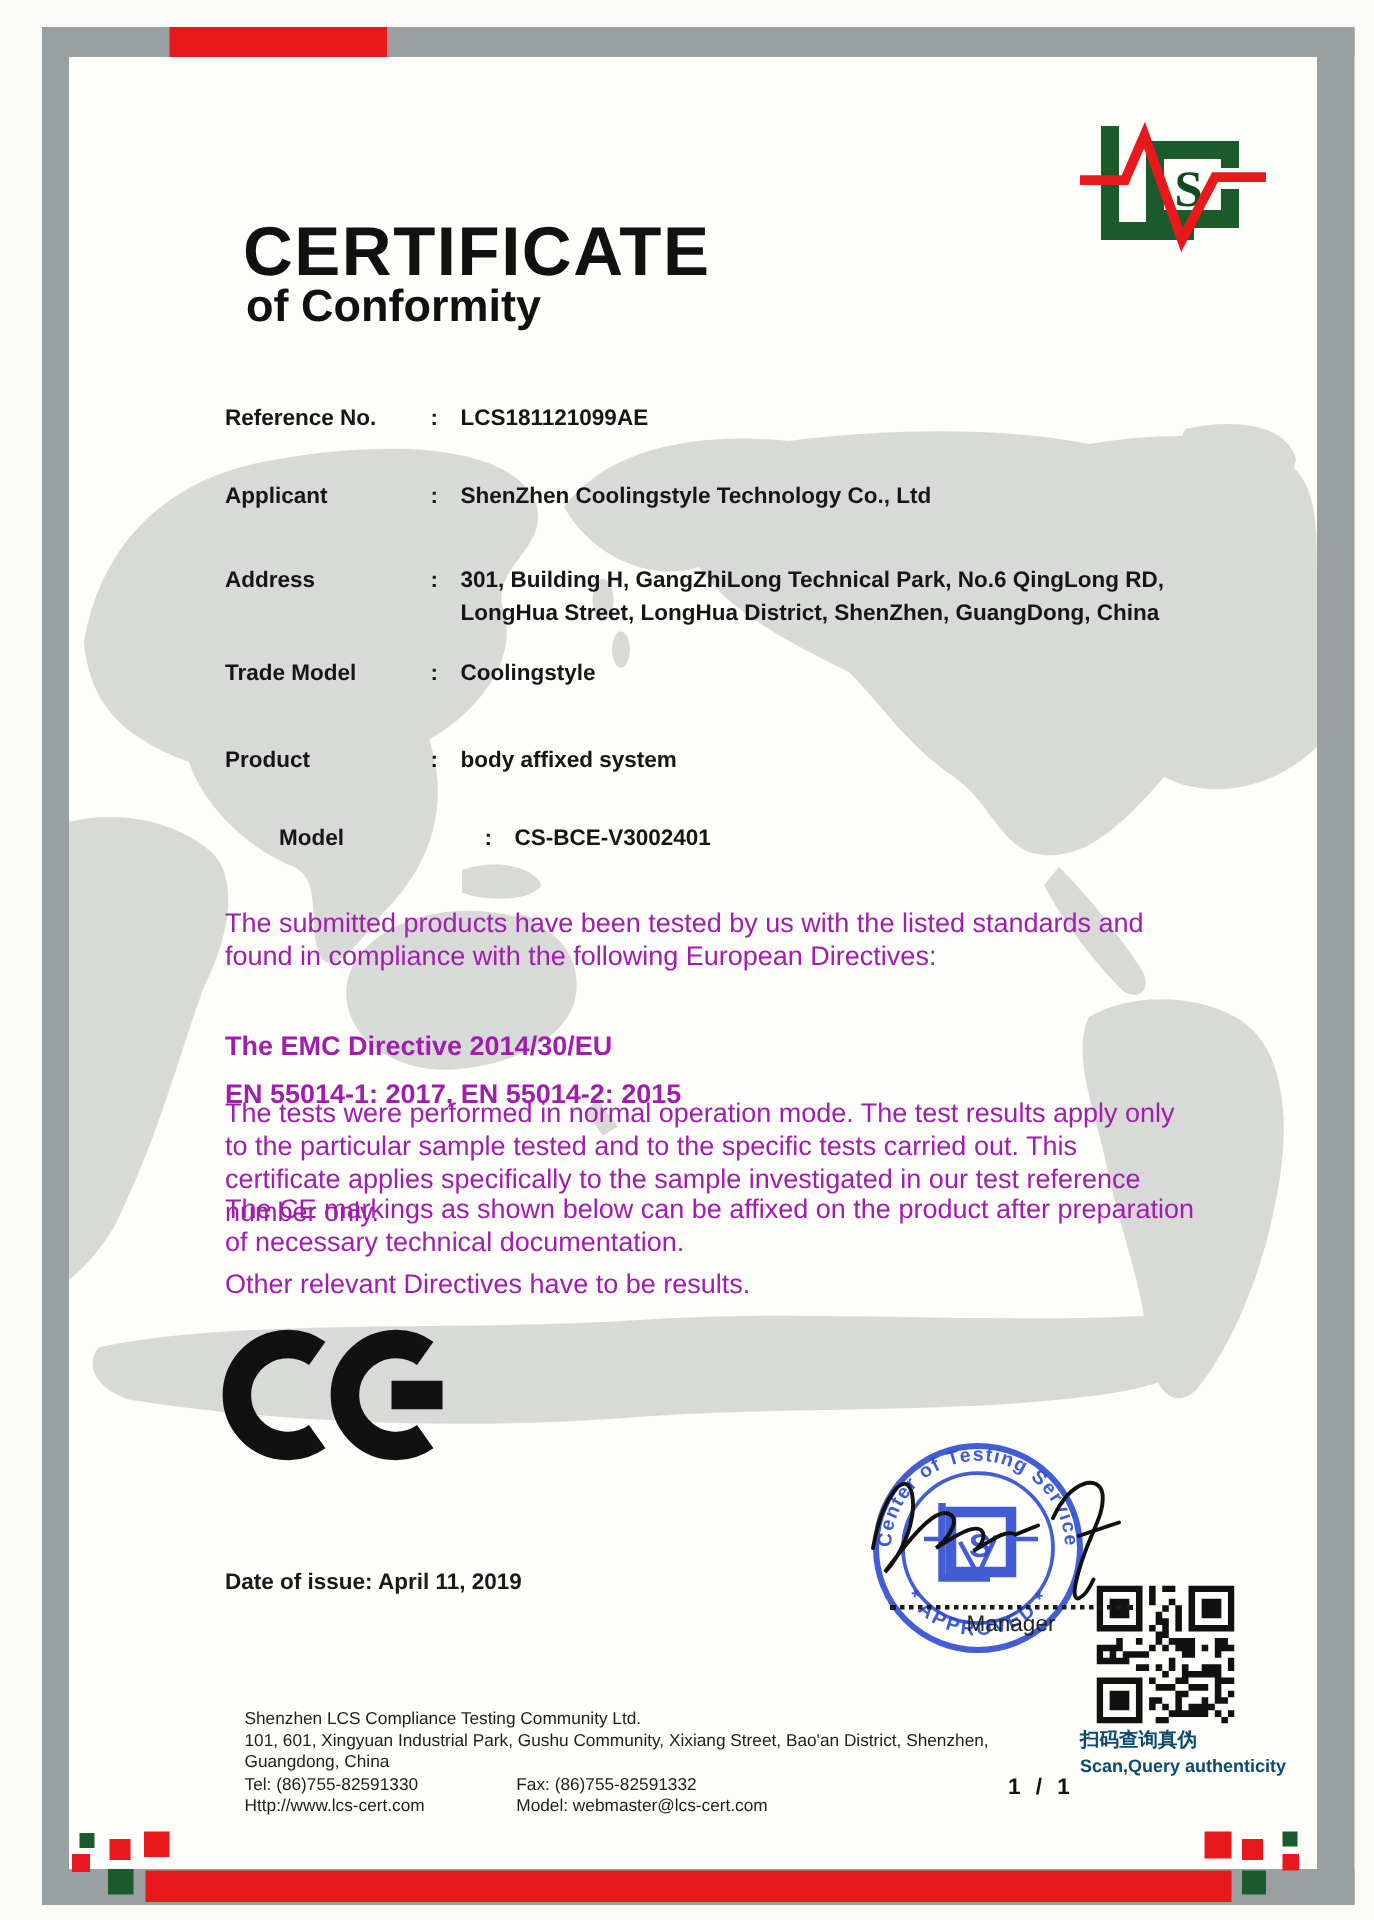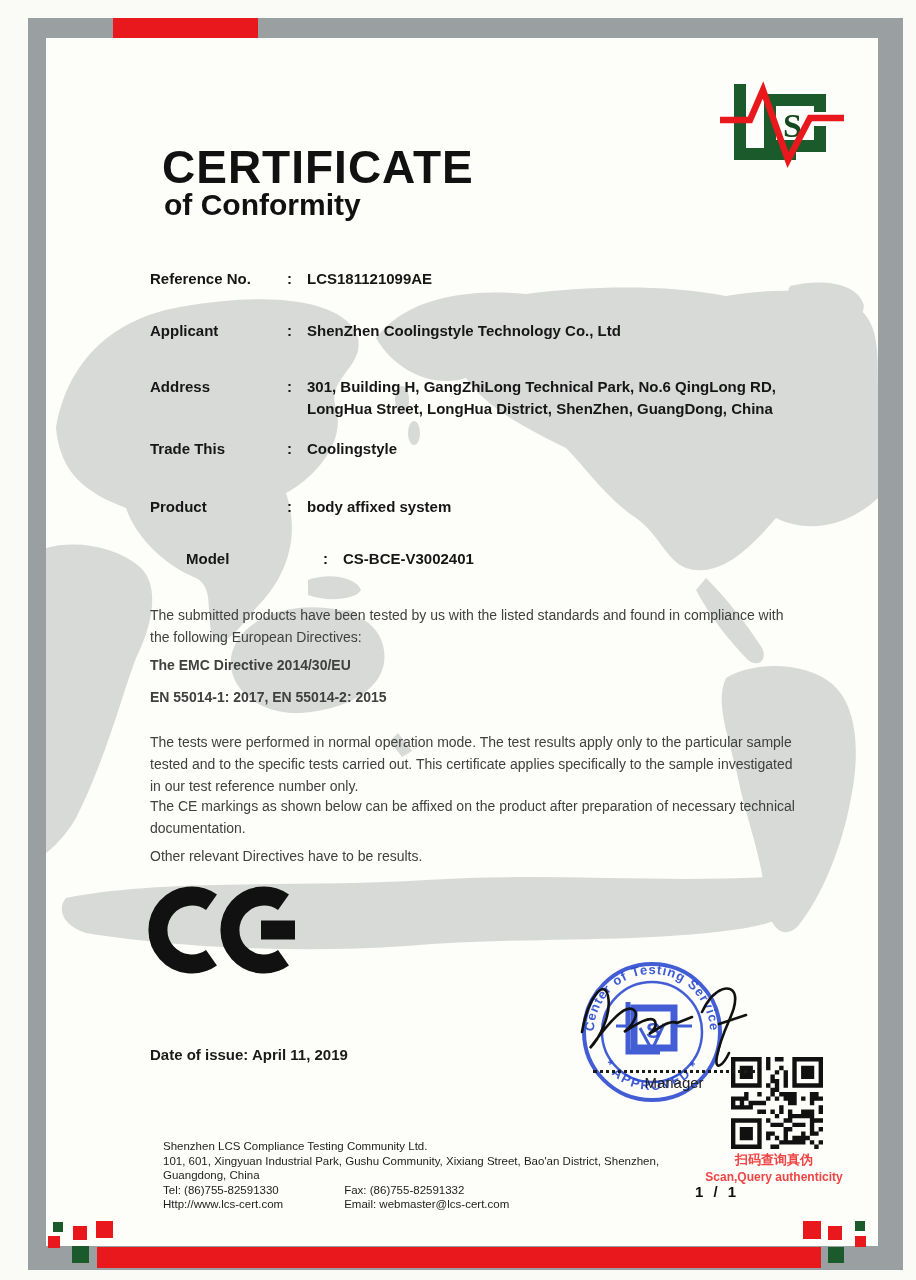--- a/index.html
+++ b/index.html
@@ -15,29 +15,29 @@
   .red{background:#e8181c;}
   .green{background:#1a5a2b;}
   .map{position:absolute;left:46px;top:278px;z-index:3;}
   .content{position:absolute;z-index:4;color:#1a1a1a;}
   .title{left:162px;top:140px;font-size:46px;font-weight:bold;letter-spacing:1px;color:#111;}
   .subtitle{left:164px;top:188px;font-size:30px;font-weight:bold;color:#111;}
   .row{position:absolute;left:150px;z-index:4;font-size:15px;font-weight:bold;line-height:22px;color:#161616;}
   .row .lab{display:inline-block;width:137px;vertical-align:top;}
   .row .col{display:inline-block;width:20px;vertical-align:top;}
   .row .val{display:inline-block;vertical-align:top;max-width:480px;}
-  .para{position:absolute;left:150px;width:648px;font-size:14px;line-height:22px;z-index:4;color:#404040;}
-  .bold{font-weight:bold;}
+  .para{position:absolute;left:150px;width:648px;font-size:18px;line-height:22px;z-index:4;color:#a21caf;}
+  .bold{font-weight:bold;margin-top:32px;}
   .sig-line{position:absolute;left:593px;top:1048px;width:162px;height:22px;border-bottom:3px dotted #1b1b1b;z-index:6;}
   .manager{position:absolute;left:593px;top:1074px;width:162px;text-align:center;font-size:15px;z-index:6;color:#222;}
   .qr-wrap{position:absolute;left:731px;top:1057px;z-index:4;}
-  .qr-cap{position:absolute;left:696px;top:1151px;width:156px;text-align:center;z-index:4;color:#ef4444;}
+  .qr-cap{position:absolute;left:720px;top:1151px;width:156px;text-align:left;z-index:4;color:#0c4a6e;}
   .qr-cap .cn{font-size:13px;font-weight:bold;display:block;}
   .qr-cap .en{font-size:12px;font-weight:bold;display:block;margin-top:1px;}
-  .pageno{position:absolute;left:695px;top:1183px;font-size:15px;font-weight:bold;letter-spacing:3px;z-index:4;color:#111;}
+  .pageno{position:absolute;left:672px;top:1183px;font-size:15px;font-weight:bold;letter-spacing:3px;z-index:4;color:#111;}
   .footer{position:absolute;left:163px;top:1139px;width:520px;font-size:11.5px;line-height:14.6px;z-index:4;color:#1d1d1d;}
   .footer .c1{display:inline-block;width:178px;}
   .stamp{position:absolute;left:572px;top:952px;z-index:5;}
   .signature{position:absolute;left:570px;top:968px;z-index:6;}
   .date-issue{left:150px;top:1046px;font-size:15px;font-weight:bold;}
 </style>
 </head>
 <body>
 
 <div class="page">
@@ -87,21 +87,21 @@
   <div class="row" style="top:268px;">
     <span class="lab">Reference No.</span><span class="col">:</span><span class="val">LCS181121099AE</span>
   </div>
   <div class="row" style="top:320px;">
     <span class="lab">Applicant</span><span class="col">:</span><span class="val">ShenZhen Coolingstyle Technology Co., Ltd</span>
   </div>
   <div class="row" style="top:376px;">
     <span class="lab">Address</span><span class="col">:</span><span class="val">301, Building H, GangZhiLong Technical Park, No.6 QingLong RD, LongHua Street, LongHua District, ShenZhen, GuangDong, China</span>
   </div>
   <div class="row" style="top:438px;">
-    <span class="lab">Trade This</span><span class="col">:</span><span class="val">Coolingstyle</span>
+    <span class="lab">Trade Model</span><span class="col">:</span><span class="val">Coolingstyle</span>
   </div>
   <div class="row" style="top:496px;">
     <span class="lab">Product</span><span class="col">:</span><span class="val">body affixed system</span>
   </div>
   <div class="row" style="top:548px;margin-left:36px;">
     <span class="lab">Model</span><span class="col">:</span><span class="val">CS-BCE-V3002401</span>
   </div>
 
   <div class="para" style="top:604px;">The submitted products have been tested by us with the listed standards and found in compliance with the following European Directives:</div>
   <div class="para bold" style="top:654px;">The EMC Directive 2014/30/EU</div>
@@ -166,21 +166,21 @@
   <div class="footer">
     <div>Shenzhen LCS Compliance Testing Community Ltd.</div>
     <div>101, 601, Xingyuan Industrial Park, Gushu Community, Xixiang Street, Bao'an District, Shenzhen,</div>
     <div>Guangdong, China</div>
     <div>
       <span class="c1">Tel: (86)755-82591330</span>
       <span>Fax: (86)755-82591332</span>
     </div>
     <div>
       <span class="c1">Http://www.lcs-cert.com</span>
-      <span>Email: webmaster@lcs-cert.com</span>
+      <span>Model: webmaster@lcs-cert.com</span>
     </div>
   </div>
 
   <div class="deco red" style="left:97px;top:1247px;width:724px;height:21px;"></div>
   <div class="deco green" style="left:53px;top:1222px;width:10px;height:10px;"></div>
   <div class="deco red" style="left:48px;top:1236px;width:12px;height:12px;"></div>
   <div class="deco red" style="left:73px;top:1226px;width:14px;height:14px;"></div>
   <div class="deco red" style="left:96px;top:1221px;width:17px;height:17px;"></div>
   <div class="deco green" style="left:72px;top:1246px;width:17px;height:17px;"></div>
   <div class="deco red" style="left:803px;top:1221px;width:18px;height:18px;"></div>

